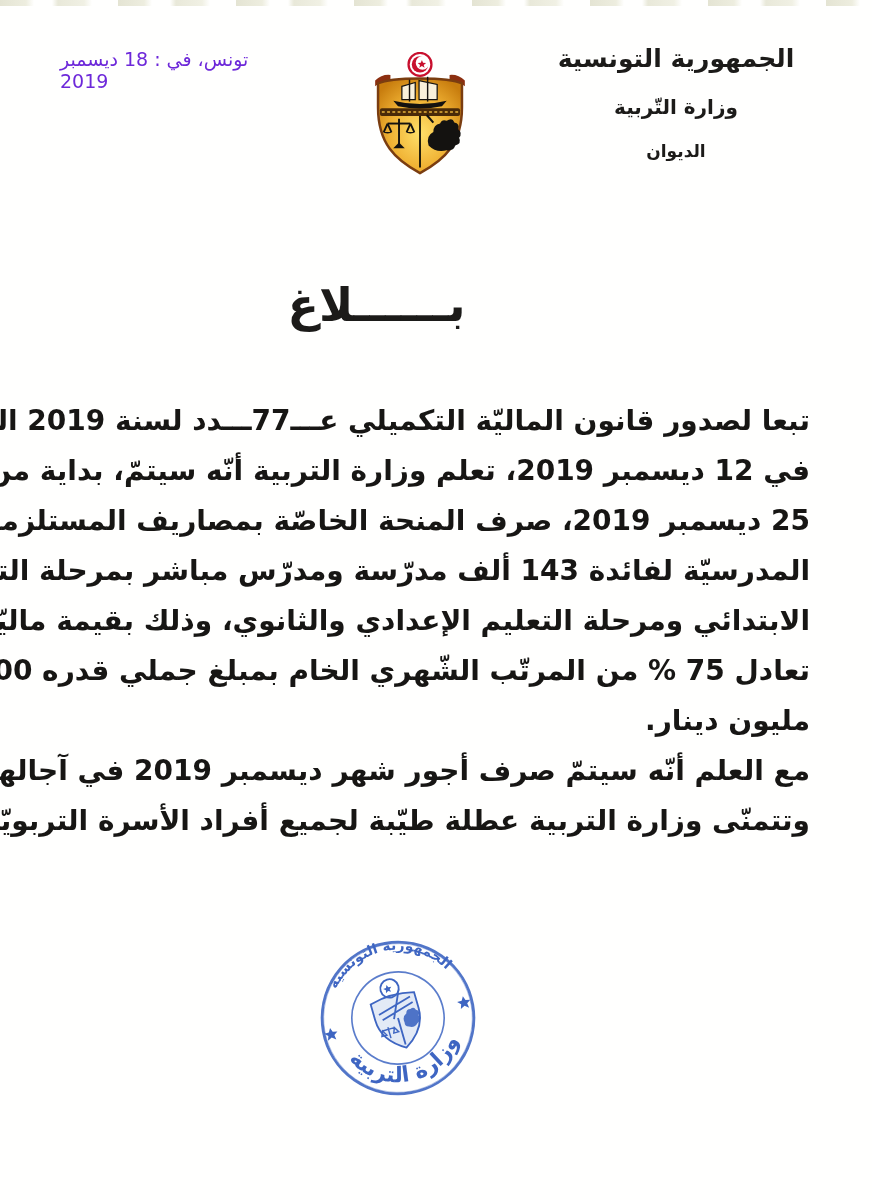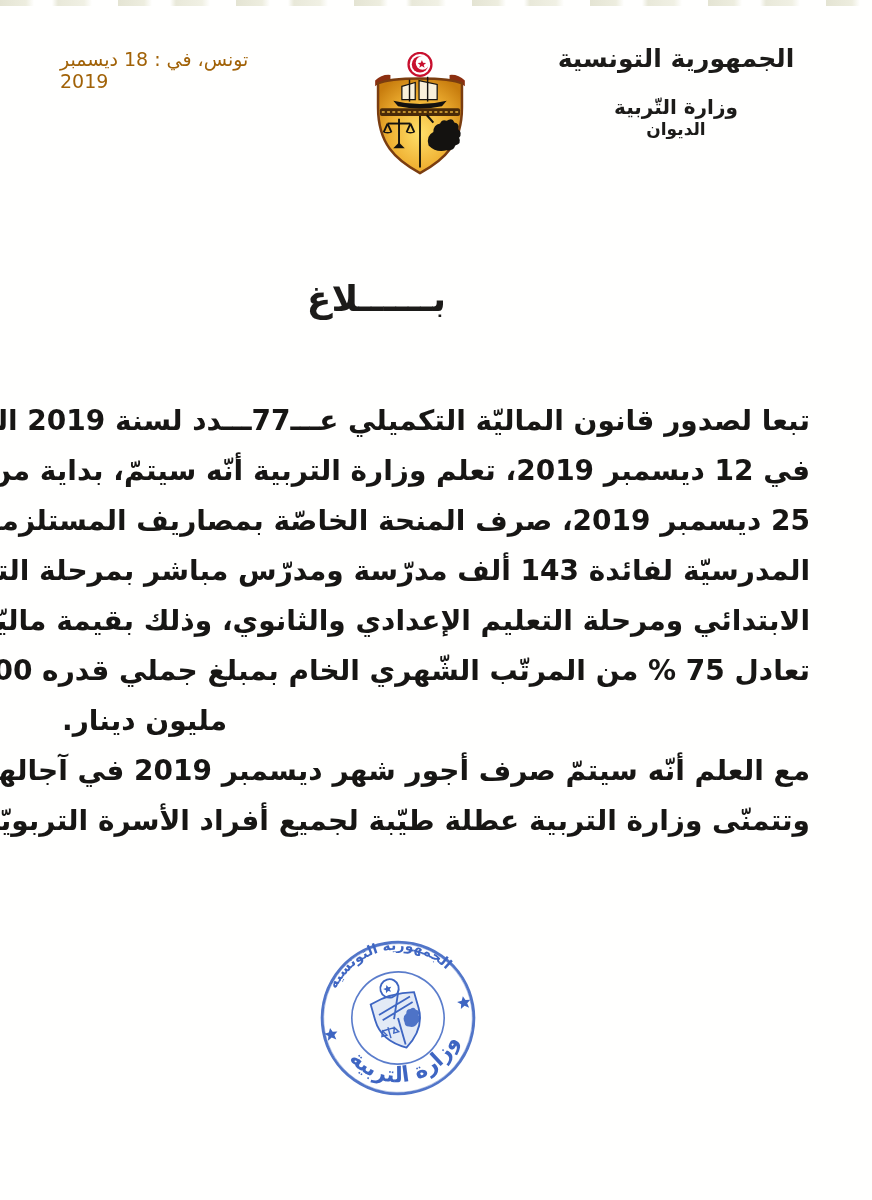--- a/index.html
+++ b/index.html
@@ -9,41 +9,41 @@
   }
   
   .scan-edge{
     position:absolute;top:0;left:0;width:872px;height:6px;opacity:.5;
     background:repeating-linear-gradient(90deg,
       #c9c9a8 0px,#dcdcc0 26px,rgba(255,255,255,0) 34px,rgba(255,255,255,0) 52px,
       #d2d2b4 58px,#e2e2ca 84px,rgba(255,255,255,0) 92px,rgba(255,255,255,0) 118px);
   }
   .place-date{
     position:absolute;top:48px;left:60px;width:220px;
-    font-size:19px;color:#a16207;direction:rtl;text-align:left;
+    font-size:19px;color:#6d28d9;direction:rtl;text-align:left;
   }
   .letterhead{
     position:absolute;top:44px;right:66px;width:260px;
     direction:rtl;text-align:center;font-weight:bold;
   }
   .lh-country{font-size:25px;margin-bottom:22px;}
-  .lh-ministry{font-size:20px;}
+  .lh-ministry{font-size:20px;margin-bottom:22px;}
   .lh-department{font-size:17px;}
   .emblem{position:absolute;top:52px;left:372px;width:96px;height:124px;}
   .doc-title{
     position:absolute;top:278px;left:0;width:753px;text-align:center;
-    font-size:36px;font-weight:bold;direction:rtl;letter-spacing:1px;
+    font-size:46px;font-weight:bold;direction:rtl;letter-spacing:1px;
   }
   .body-text{
     position:absolute;top:396px;left:62px;width:748px;
     direction:rtl;font-size:28px;font-weight:bold;line-height:50px;color:#171614;
   }
   .bl{height:50px;white-space:nowrap;}
   .bl.j{text-align:justify;text-align-last:justify;}
-  .bl.r{text-align:left;}
+  .bl.r{text-align:right;}
   .stamp{
     position:absolute;top:936px;left:314px;width:168px;height:164px;
     filter:blur(0.4px);opacity:.92;
   }
 </style>
 </head>
 <body>
 
 <div class="page">
 

